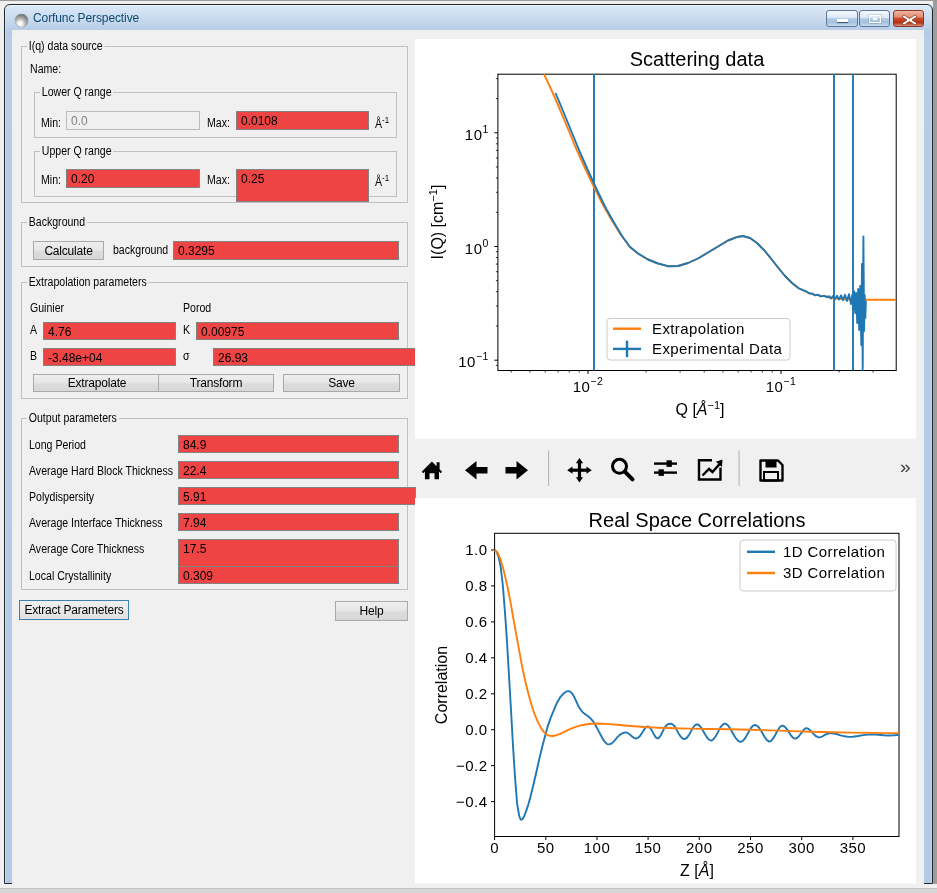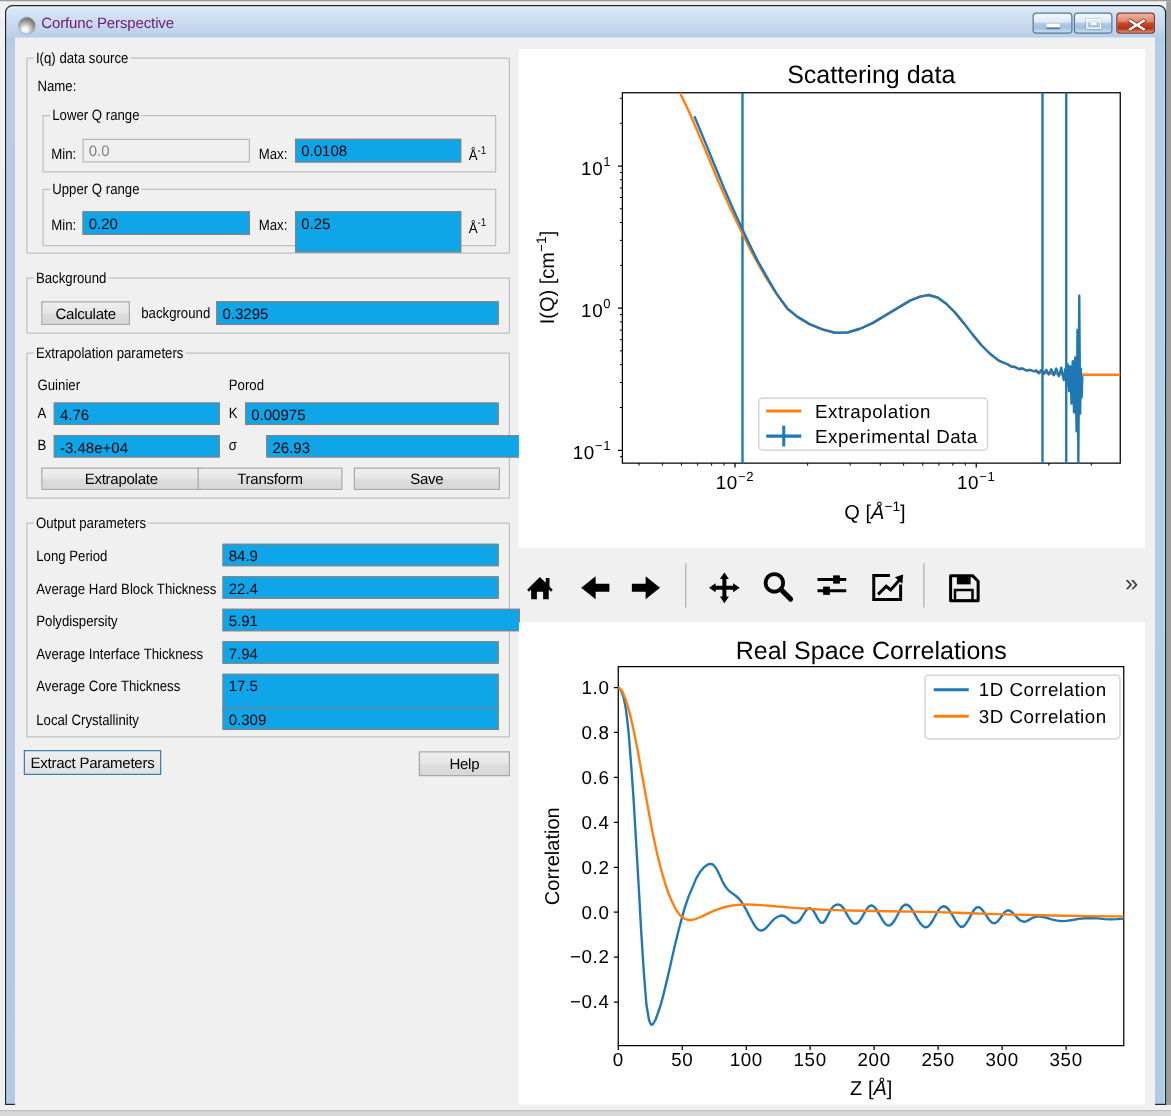--- a/index.html
+++ b/index.html
@@ -3,21 +3,21 @@
 * { margin:0; padding:0; box-sizing:border-box; }
 html,body { width:937px; height:893px; background:#f0f0f0; overflow:hidden;
   font-family:"Liberation Sans", sans-serif; }
 #deskbot { position:absolute; left:0; top:888px; width:937px; height:5px; background:#d7d7d7;
   border-top:1px solid #c2c2c2; }
 #frame { position:absolute; left:4px; top:4px; width:929px; height:880px;
   background:linear-gradient(180deg,#dce9f7 0px,#c3d6ec 18px,#b0c9e4 29px,#b7cde6 30px,#b3cae4 100%);
   border:1px solid #23282e; border-radius:6px 6px 0 0;
   box-shadow:inset 0 1px 0 rgba(255,255,255,.55), inset 1px 0 0 rgba(255,255,255,.3), inset -1px 0 0 rgba(160,230,250,.9); }
 #client { position:absolute; left:12px; top:30px; width:912px; height:854px; background:#f0f0f0; }
-#title { position:absolute; left:33px; top:11px; font-size:12px; color:#701a75; letter-spacing:-0.1px; }
+#title { position:absolute; left:33px; top:11px; font-size:12px; color:#0c4a6e; letter-spacing:-0.1px; }
 #orb { position:absolute; left:15px; top:14px; width:13px; height:13px; border-radius:50%;
   background:radial-gradient(circle at 40% 75%, #ffffff 0%, #f2f2f2 18%, #bdbdbd 38%, #8a8a8a 62%, #5f5f5f 88%, #6b6b6b 100%);
   box-shadow:0 0 1px rgba(0,0,0,.7); }
 .wbtn { position:absolute; top:10px; height:17px; border:1px solid #5d7799; border-radius:3px; }
 #bmin { left:826px; width:32px;
   background:linear-gradient(180deg,#f5f9fd 0%,#dbe9f7 45%,#b4cde8 50%,#a3c0de 75%,#cadcf0 100%); }
 #bmax { left:859px; width:31px;
   background:linear-gradient(180deg,#f5f9fd 0%,#dbe9f7 45%,#b4cde8 50%,#a3c0de 75%,#cadcf0 100%); }
 #bclose { left:893px; width:31px; border-color:#8c3425;
   background:linear-gradient(180deg,#f0b4a4 0%,#e08a70 40%,#cc4a2a 50%,#b13212 78%,#d8907e 100%); }
@@ -26,21 +26,21 @@
 #bmax i { position:absolute; left:9px; top:4px; width:12px; height:8px; border:1.5px solid #fff;
   box-shadow:0 0 1px rgba(20,50,80,.8); }
 #bmax i:after { content:""; position:absolute; left:2.5px; top:1.5px; width:4px; height:2px; background:#fff; }
 #bclose svg { position:absolute; left:7px; top:3px; }
 .grp { position:absolute; border:1px solid #c0c0c0; }
 .grp>span { position:absolute; top:-7px; background:#f0f0f0; padding:0 2px; font-size:12px;
   line-height:13px; color:#000; white-space:nowrap; transform:scaleX(0.88); transform-origin:left center; }
 .lb { position:absolute; font-size:12px; color:#000; line-height:17px; white-space:nowrap;
   transform:scaleX(0.88); transform-origin:left top; }
 .lb sup { font-size:9px; }
-.inp { position:absolute; background:#0ea5e9; border:1px solid #828282; font-size:12px; color:#000;
+.inp { position:absolute; background:#ef4444; border:1px solid #828282; font-size:12px; color:#000;
   line-height:18px; padding-left:4px; overflow:hidden; }
 .inp.dis { background:#f0f0f0; border-color:#bababa; color:#7f7f7f; }
 .btn { position:absolute; background:linear-gradient(180deg,#efefef 0%,#e5e5e5 50%,#dcdcdc 55%,#d7d7d7 100%); border:1px solid #a9a9a9; font-size:12px; color:#000;
   display:flex; align-items:center; justify-content:center; white-space:nowrap; letter-spacing:-0.2px; }
 .btn.focus { border:1px solid #3c7fb1; background:linear-gradient(180deg,#efefef 0%,#e8e8e8 55%,#e0e0e0 100%); }
 sup { font-size:9px; }
 </style></head>
 <body>
 <div id="deskbot"></div>
 <div style="position:absolute;left:0;top:0;width:937px;height:1px;background:#9a9a9a"></div>

